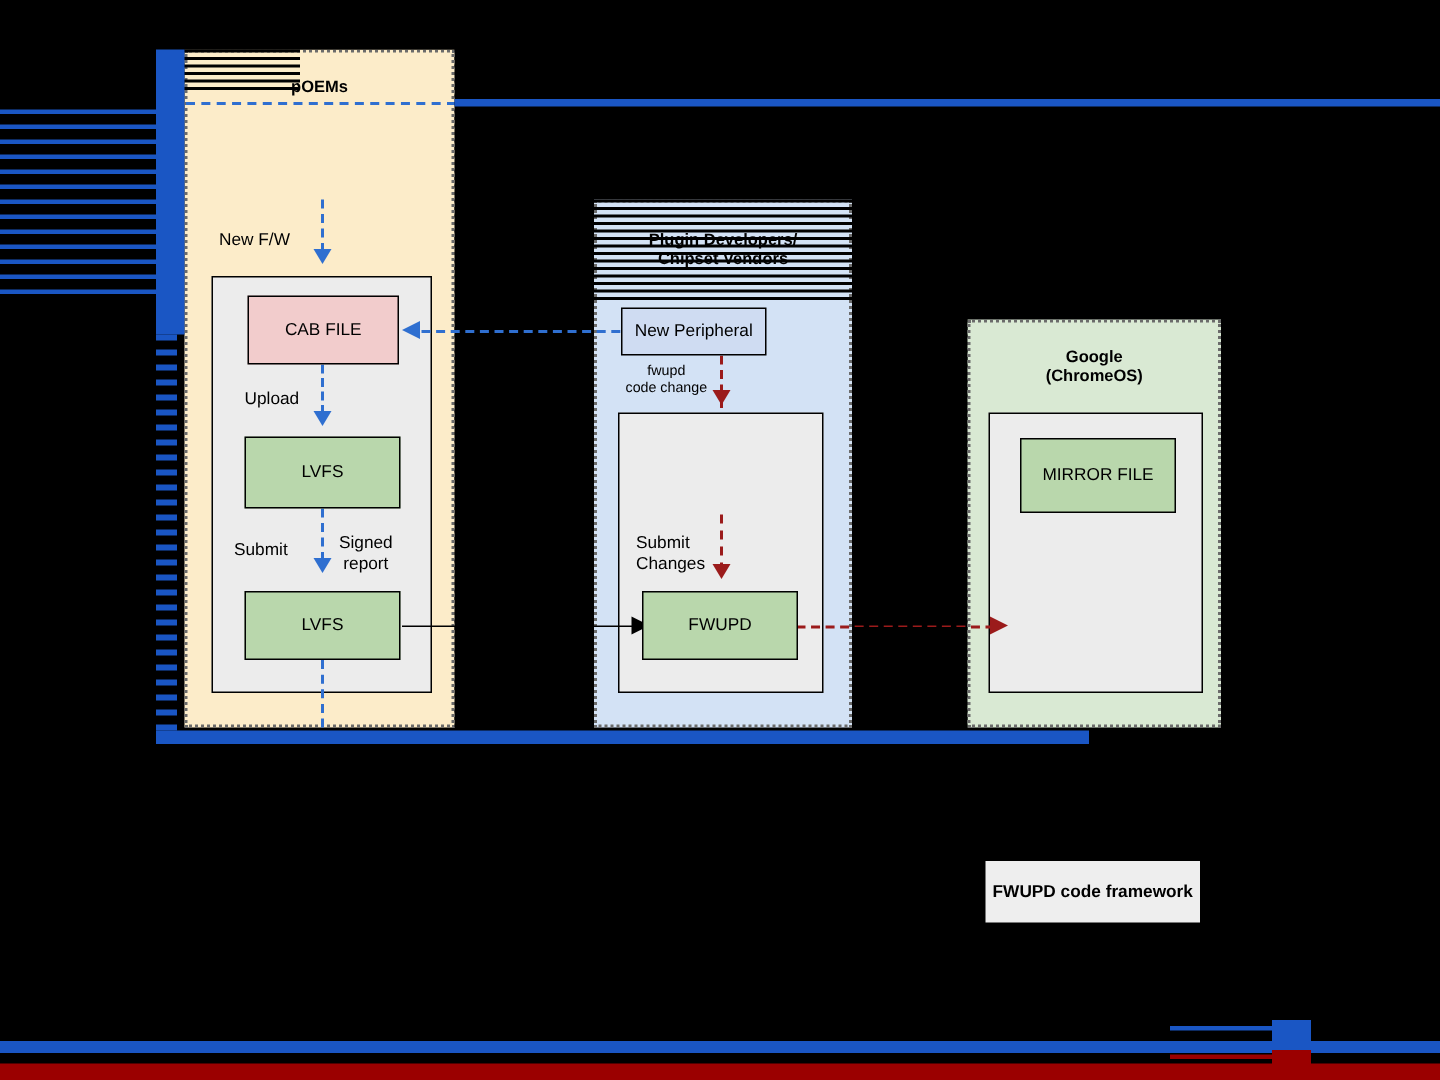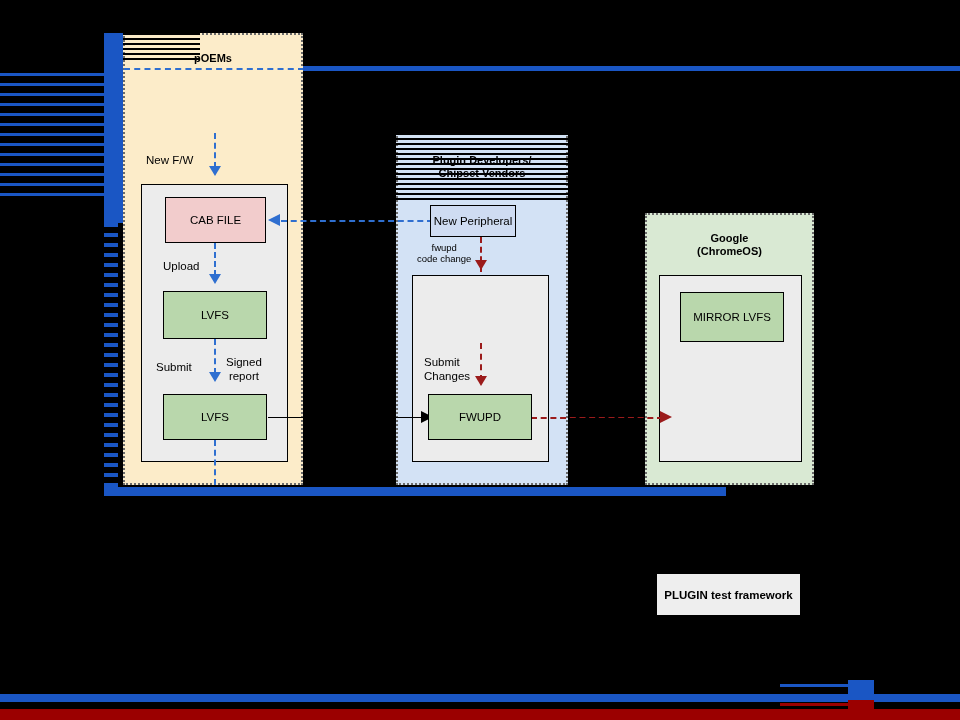--- a/index.html
+++ b/index.html
@@ -90,26 +90,26 @@
     <div class="hline" style="left:531px;top:417px;width:132px;border-color:#9b1b1b;"></div>
     <div class="arrow arw-right" style="left:660px;top:411px;border-left:12px solid #9b1b1b;"></div>
 
 
     <div class="node" style="left:165px;top:197px;width:101px;height:46px;background:#f2cccc;">CAB FILE</div>
 
     <div class="node" style="left:163px;top:291px;width:104px;height:48px;background:#b9d7ac;">LVFS</div>
 
     <div class="node" style="left:163px;top:394px;width:104px;height:46px;background:#b9d7ac;">LVFS</div>
 
-    <div class="node" style="left:430px;top:205px;width:86px;height:32px;background:#cfdcf2;">New Peripheral</div>
+    <div class="node" style="left:414px;top:205px;width:97px;height:32px;background:#cfdcf2;">New Peripheral</div>
 
 
     <div class="node" style="left:428px;top:394px;width:104px;height:46px;background:#b9d7ac;">FWUPD</div>
 
-    <div class="node" style="left:680px;top:292px;width:104px;height:50px;background:#b9d7ac;">MIRROR LVFS</div>
+    <div class="node" style="left:680px;top:292px;width:104px;height:50px;background:#b9d7ac;">MIRROR FILE</div>
 
 
     <div class="lbl" style="left:146px;top:153px;">New F/W</div>
     <div class="lbl" style="left:163px;top:259px;">Upload</div>
     <div class="lbl" style="left:156px;top:360px;">Submit</div>
     <div class="lbl" style="left:226px;top:355px;text-align:center;">Signed
 report</div>
     <div class="lbl sm" style="left:417px;top:242px;">fwupd
 code change</div>
     <div class="lbl" style="left:424px;top:355px;">Submit
@@ -510,21 +510,21 @@
       <div style="position: absolute; left: 325px; top: 428px; width: 70px; height: 9px; background: rgb(0, 0, 0);"></div>
       <div style="position: absolute; left: 338px; top: 443px; width: 58px; height: 8px; background: rgb(0, 0, 0);"></div>
       <div style="position: absolute; left: 578px; top: 381px; width: 60px; height: 8px; background: rgb(0, 0, 0);"></div>
       <div style="position: absolute; left: 580px; top: 397px; width: 45px; height: 7px; background: rgb(0, 0, 0);"></div>
       <div style="position: absolute; left: 578px; top: 437px; width: 65px; height: 8px; background: rgb(0, 0, 0);"></div>
     </div>
 
   <div class="bluebar" style="left:104px;top:487px;width:622px;height:9px;"></div>
   <div class="blackbar" style="left:0;top:496px;width:960px;height:224px;"></div>
 
-  <div class="whitebox" style="left:657px;top:574px;width:143px;height:41px;">PLUGIN test framework</div>
+  <div class="whitebox" style="left:657px;top:574px;width:143px;height:41px;">FWUPD code framework</div>
 
   <div class="bluebar" style="left:780px;top:684px;width:90px;height:3px;"></div>
   <div class="bluebar" style="left:848px;top:680px;width:26px;height:14px;"></div>
   <div class="bluebar" style="left:0;top:694px;width:960px;height:8px;"></div>
   <div class="redbar" style="left:780px;top:703px;width:90px;height:3px;"></div>
   <div class="redbar" style="left:848px;top:700px;width:26px;height:14px;"></div>
   <div class="redbar" style="left:0;top:709px;width:960px;height:11px;"></div>
 
 </div>
 

